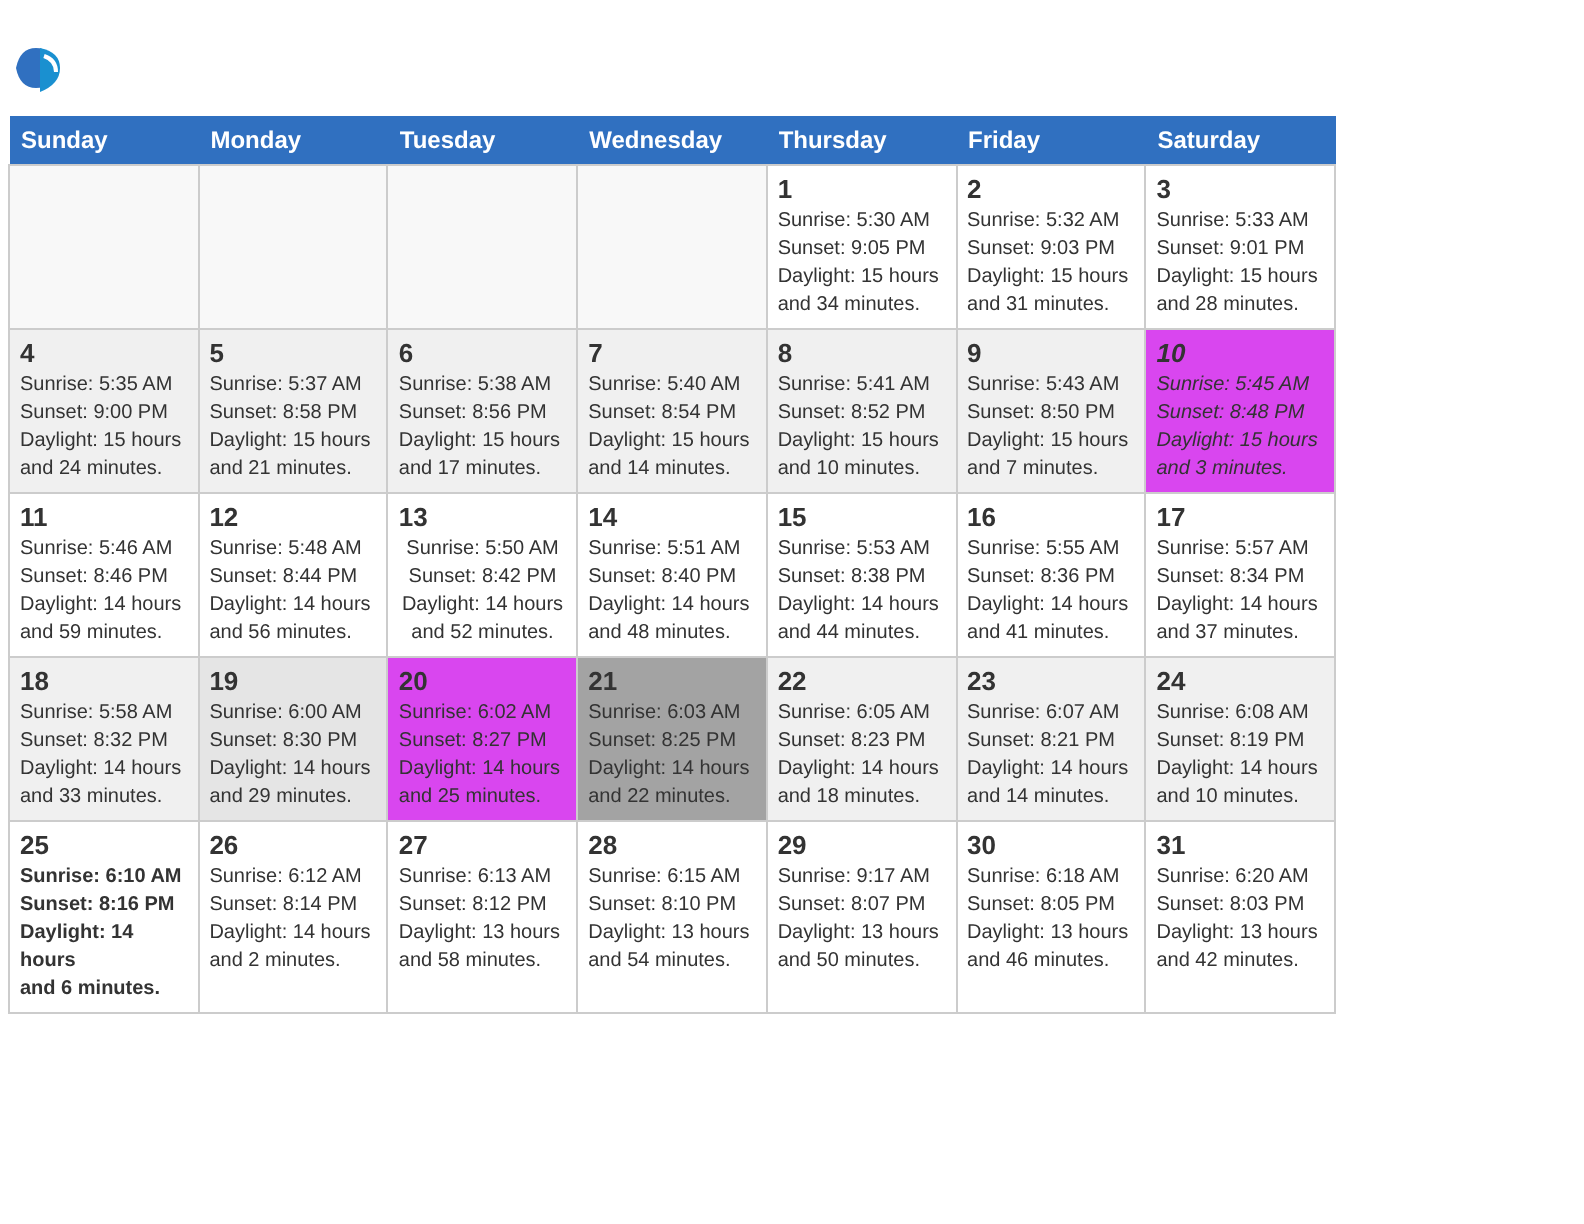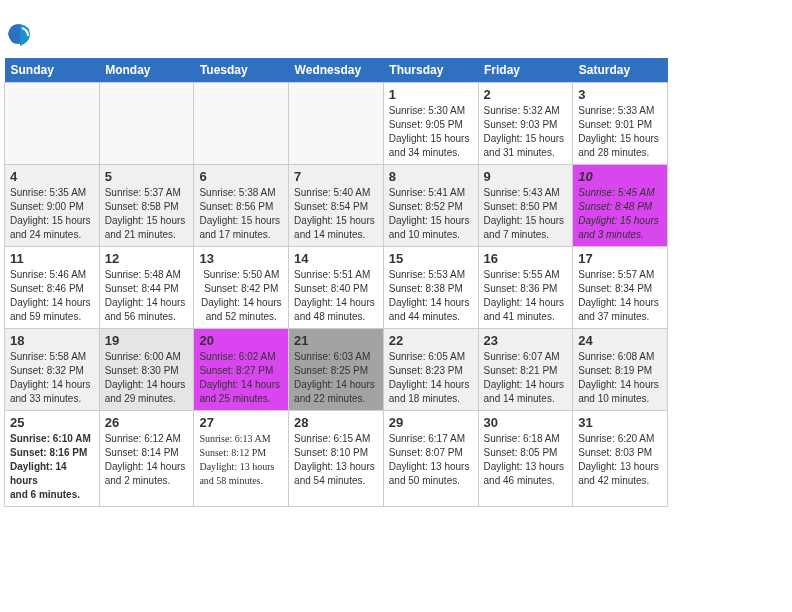--- a/index.html
+++ b/index.html
@@ -313,35 +313,35 @@
           </td>
           <td>
             <span class="day-number">26</span>
             <div class="day-info" style="white-space: pre-line;">Sunrise: 6:12 AM
 Sunset: 8:14 PM
 Daylight: 14 hours
 and 2 minutes.</div>
           </td>
           <td>
             <span class="day-number">27</span>
-            <div class="day-info" style="white-space: pre-line; font-family: Liberation Serif, serif;">Sunrise: 6:13 AM
+            <div class="day-info" style="white-space: pre-line;">Sunrise: 6:13 AM
 Sunset: 8:12 PM
 Daylight: 13 hours
 and 58 minutes.</div>
           </td>
           <td>
             <span class="day-number">28</span>
             <div class="day-info" style="white-space: pre-line;">Sunrise: 6:15 AM
 Sunset: 8:10 PM
 Daylight: 13 hours
 and 54 minutes.</div>
           </td>
           <td>
             <span class="day-number">29</span>
-            <div class="day-info" style="white-space: pre-line;">Sunrise: 6:17 AM
+            <div class="day-info" style="white-space: pre-line;">Sunrise: 9:17 AM
 Sunset: 8:07 PM
 Daylight: 13 hours
 and 50 minutes.</div>
           </td>
           <td>
             <span class="day-number">30</span>
             <div class="day-info" style="white-space: pre-line;">Sunrise: 6:18 AM
 Sunset: 8:05 PM
 Daylight: 13 hours
 and 46 minutes.</div>

